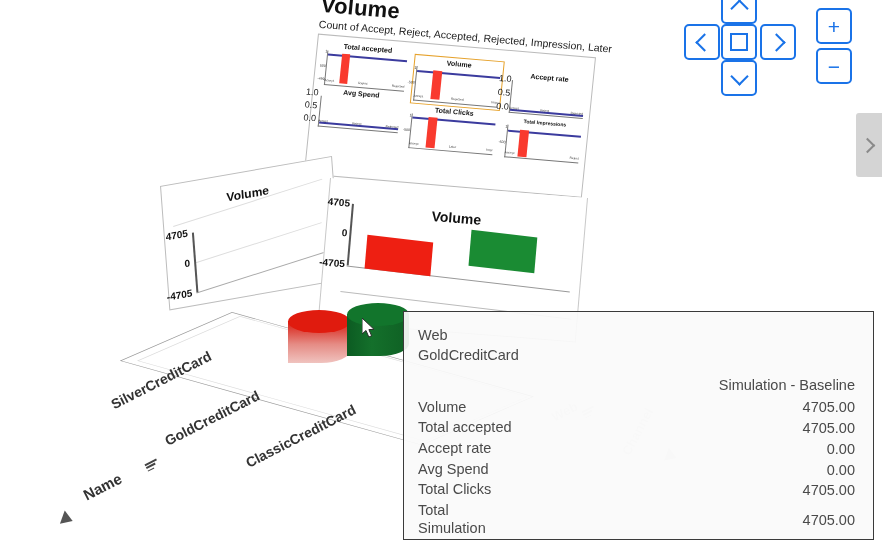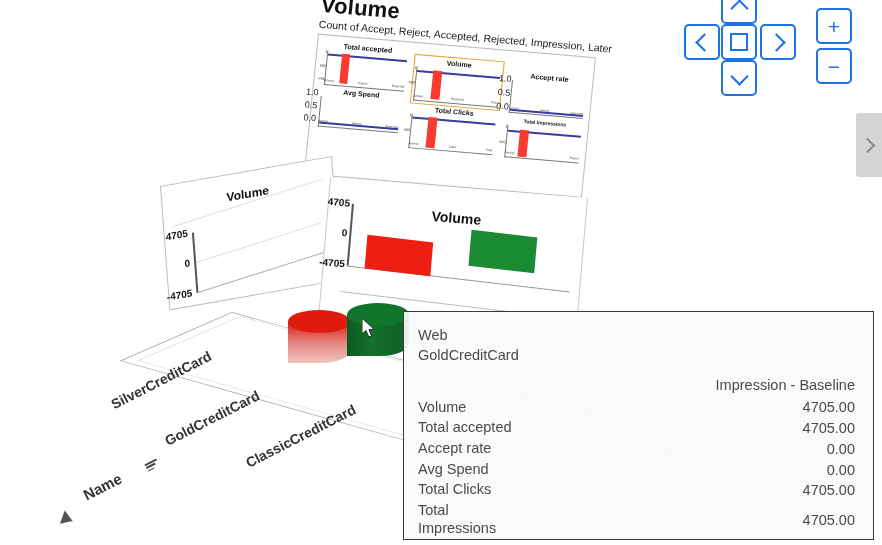--- a/index.html
+++ b/index.html
@@ -344,21 +344,21 @@
     </div>
   <div id="icon-tri2">
       <div class="tri light"></div>
     </div>
 
   <div id="tooltip">
     <div id="tt-head">
       <div>Web</div>
       <div>GoldCreditCard</div>
     </div>
-    <div id="tt-sim">Impression - Baseline</div>
+    <div id="tt-sim">Simulation - Baseline</div>
     <table id="tt-rows">
       <tbody>
           <tr>
         <td class="key">Volume</td>
         <td class="val">4705.00</td>
       </tr>
       <tr>
         <td class="key">Total accepted</td>
         <td class="val">4705.00</td>
       </tr>
@@ -369,21 +369,21 @@
       <tr>
         <td class="key">Avg Spend</td>
         <td class="val">0.00</td>
       </tr>
       <tr>
         <td class="key">Total Clicks</td>
         <td class="val">4705.00</td>
       </tr>
       <tr>
         <td class="key">Total
-Impressions</td>
+Simulation</td>
         <td class="val">4705.00</td>
       </tr>
     </tbody>
       </table>
   </div>
 
   <div class="navbtn" id="nav-up">
     <div class="chev u"></div>
   </div>
   <div class="navbtn" id="nav-left">

